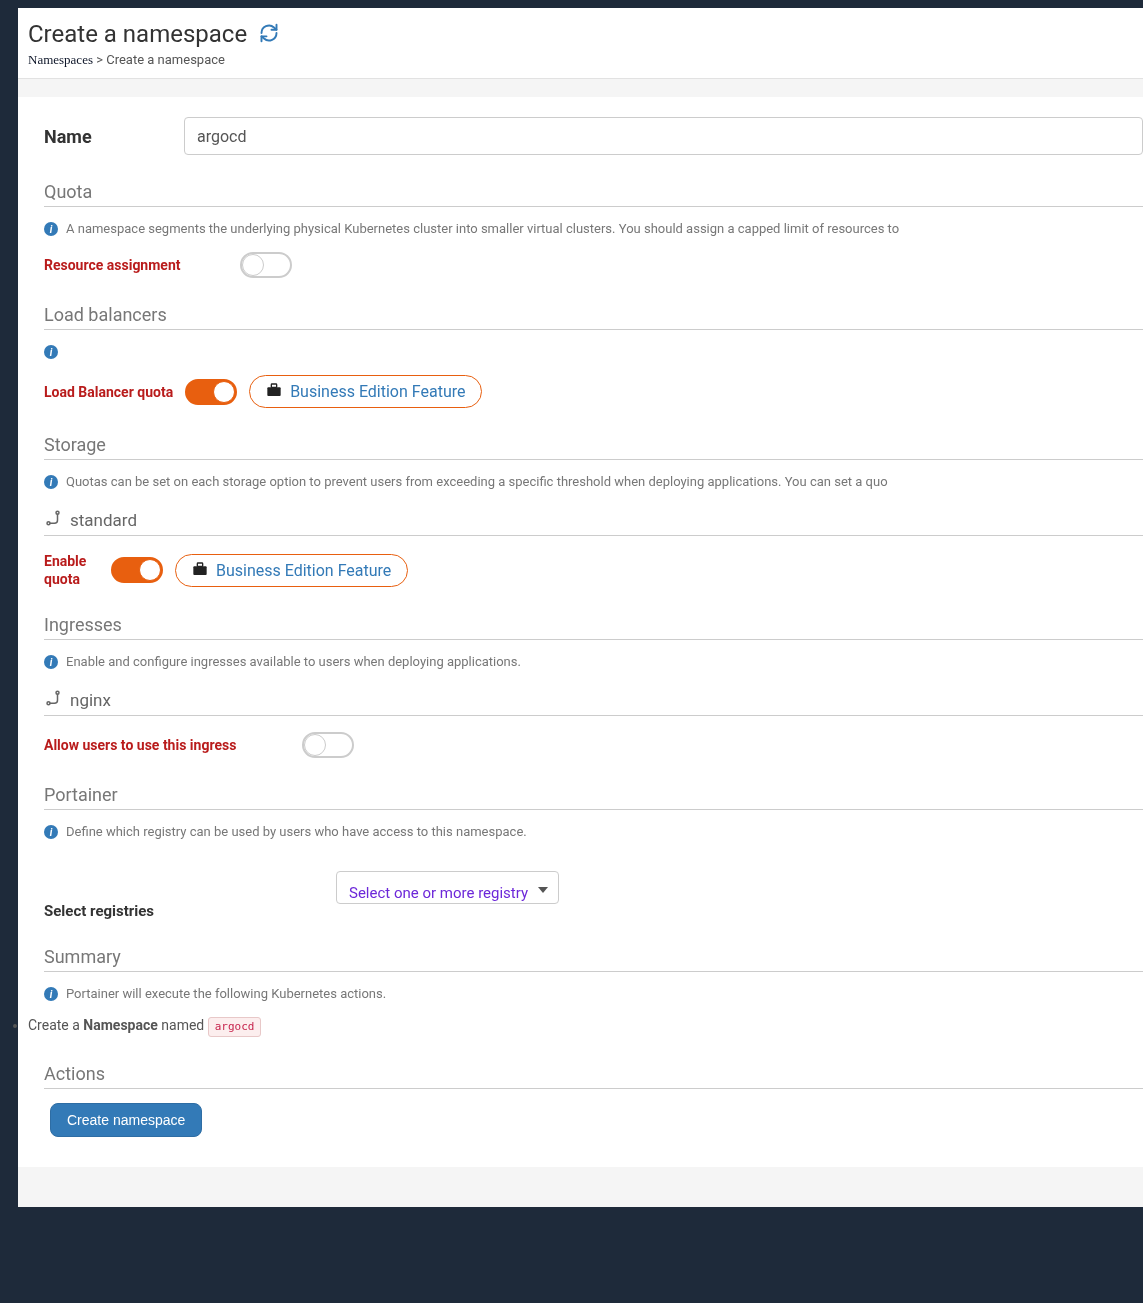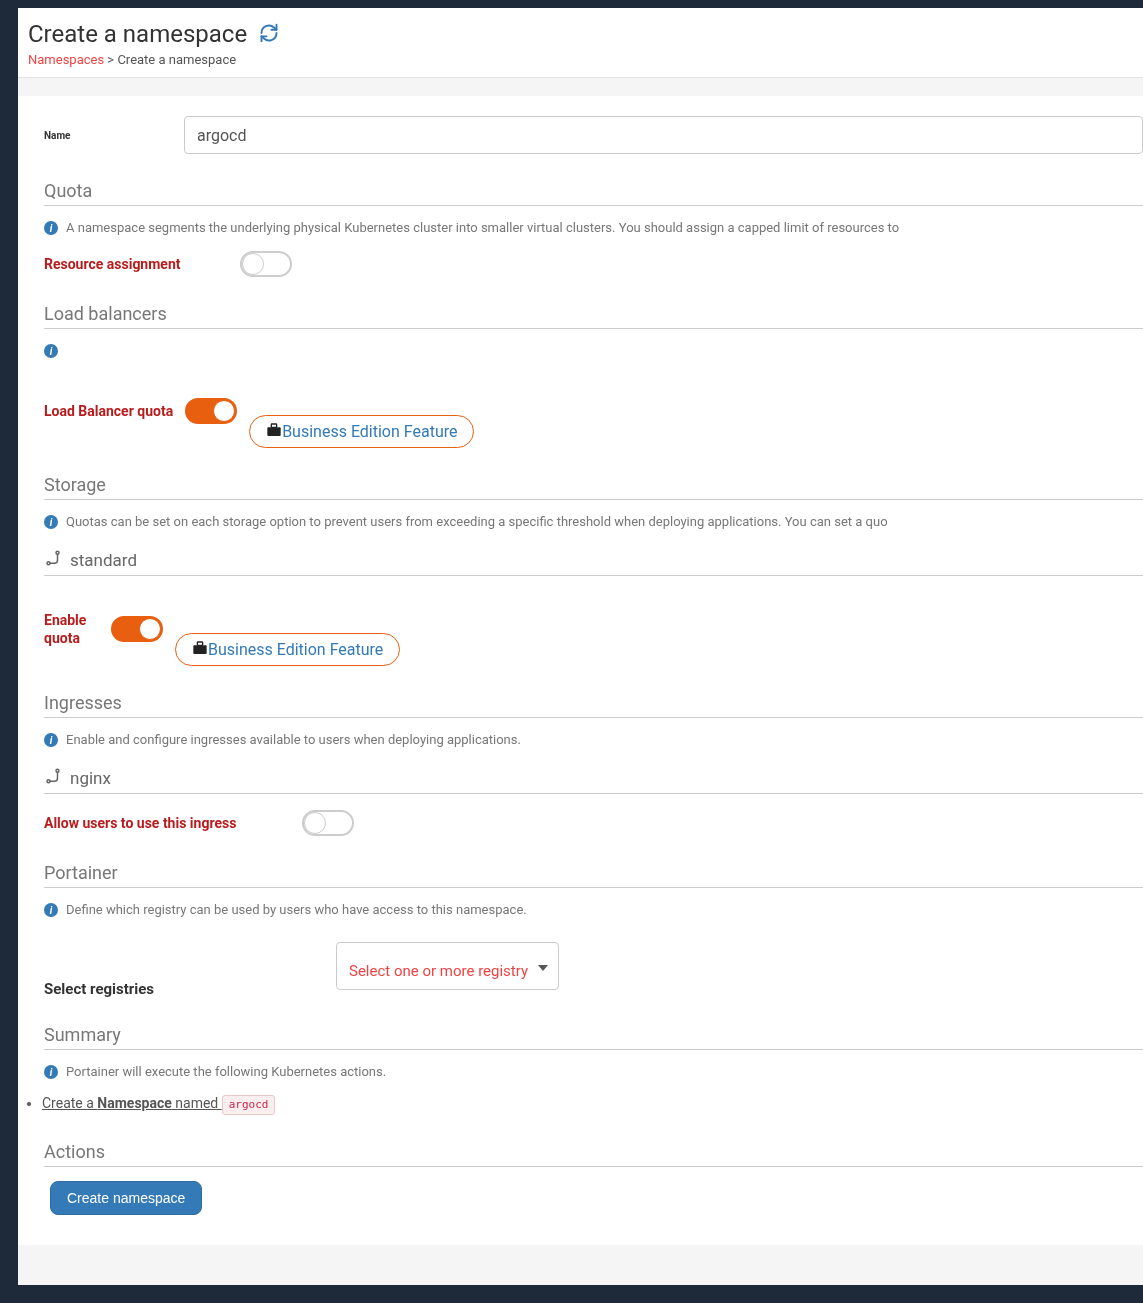--- a/index.html
+++ b/index.html
@@ -27,39 +27,39 @@
     font-size: 24px;
     font-weight: 400;
     color: #333;
   }
   .refresh-icon svg { width: 20px; height: 20px; }
   .breadcrumb {
     font-size: 13px;
     color: #555;
     margin-top: 4px;
   }
-  .breadcrumb a { color: #ef4444; text-decoration: none; }
+  .breadcrumb a { color: #0f172a; text-decoration: none; font-family: Liberation Serif, serif; }
   .content {
     background: #f5f5f5;
     padding: 18px 0 40px 0;
   }
   .panel {
     background: #fff;
     margin: 0;
     padding: 20px 0 30px 26px;
   }
   .form-row {
     display: flex;
     align-items: center;
     margin-bottom: 12px;
   }
   .form-label-col {
     width: 140px;
     font-weight: 700;
-    font-size: 10px;
+    font-size: 18px;
     color: #333;
   }
   .text-input {
     flex: 1;
     height: 38px;
     border: 1px solid #ccc;
     border-radius: 4px;
     padding: 0 12px;
     font-size: 16px;
     color: #555;
@@ -122,28 +122,28 @@
     background: #e85f0f;
     border-color: #e85f0f;
   }
   .toggle.on .knob {
     left: 26px;
     border-color: #e85f0f;
   }
   .be-badge {
     display: inline-flex;
     align-items: center;
+    gap: 8px;
     border: 1px solid #e85f0f;
     border-radius: 30px;
     padding: 6px 16px;
     color: #337ab7;
     font-size: 16px;
     font-weight: 400;
     background: #fff;
-    margin-top: 41px;
   }
   .briefcase-icon svg { width: 16px; height: 14px; }
   .sub-title {
     display: flex;
     align-items: center;
     gap: 8px;
     color: #666;
     font-size: 17px;
     border-bottom: 1px solid #ccc;
     padding-bottom: 4px;
@@ -159,39 +159,38 @@
   .select-label-col {
     width: 280px;
     font-weight: 700;
     font-size: 15px;
     margin-top: 47px;
   }
   .select-box {
     border: 1px solid #ccc;
     border-radius: 4px;
     background: #fff;
-    height: 48px;
+    height: 33px;
     padding: 10px 30px 0 12px;
     display: inline-flex;
     align-items: center;
-    color: #ef4444;
+    color: #6d28d9;
     position: relative;
     cursor: pointer;
     font-size: 15px;
   }
   .select-box .caret {
     position: absolute; right: 10px; top: 50%; transform: translateY(-50%);
   }
   .summary-list {
     list-style: disc;
-    margin-left: 16px;
+    margin-left: 2px;
     padding-left: 0;
     color: #555;
     font-size: 14px;
-    text-decoration: underline;
   }
   .summary-list li { margin-left: 0; }
   .code-tag {
     display: inline-block;
     background: #fceeee;
     border: 1px solid #e8c8c8;
     border-radius: 3px;
     padding: 0 6px;
     font-family: Menlo, Monaco, Consolas, monospace;
     font-size: 11px;

